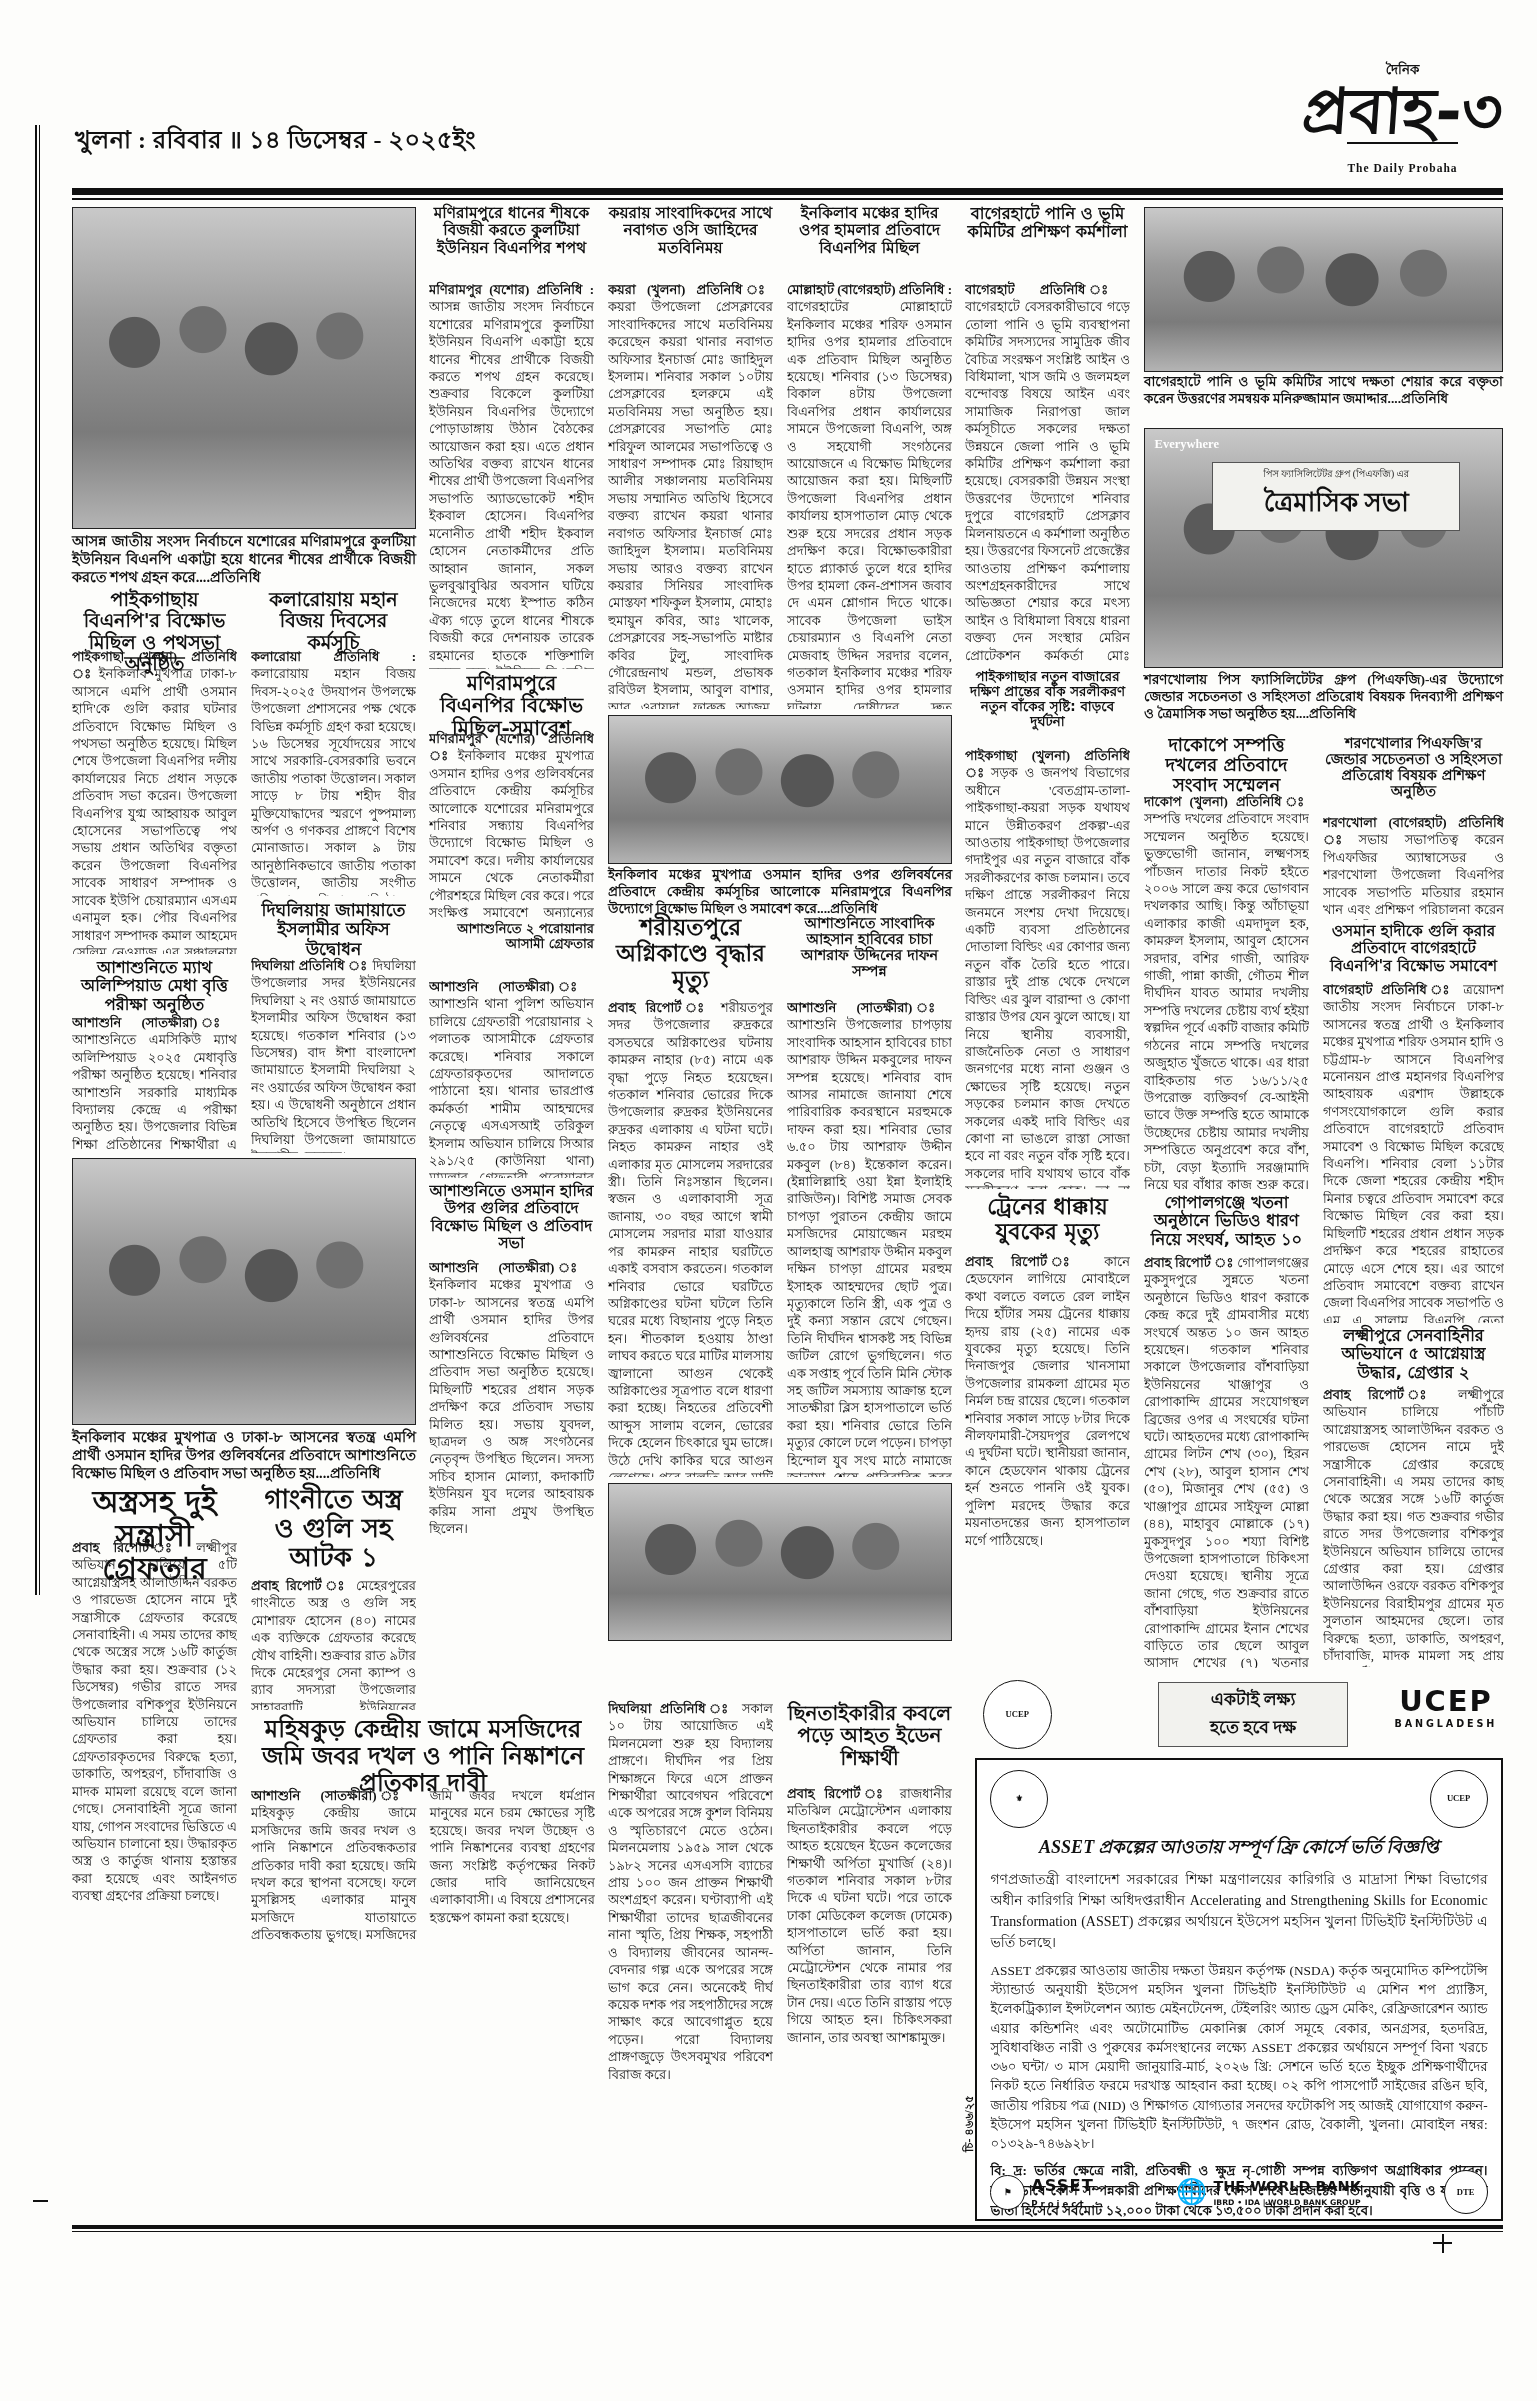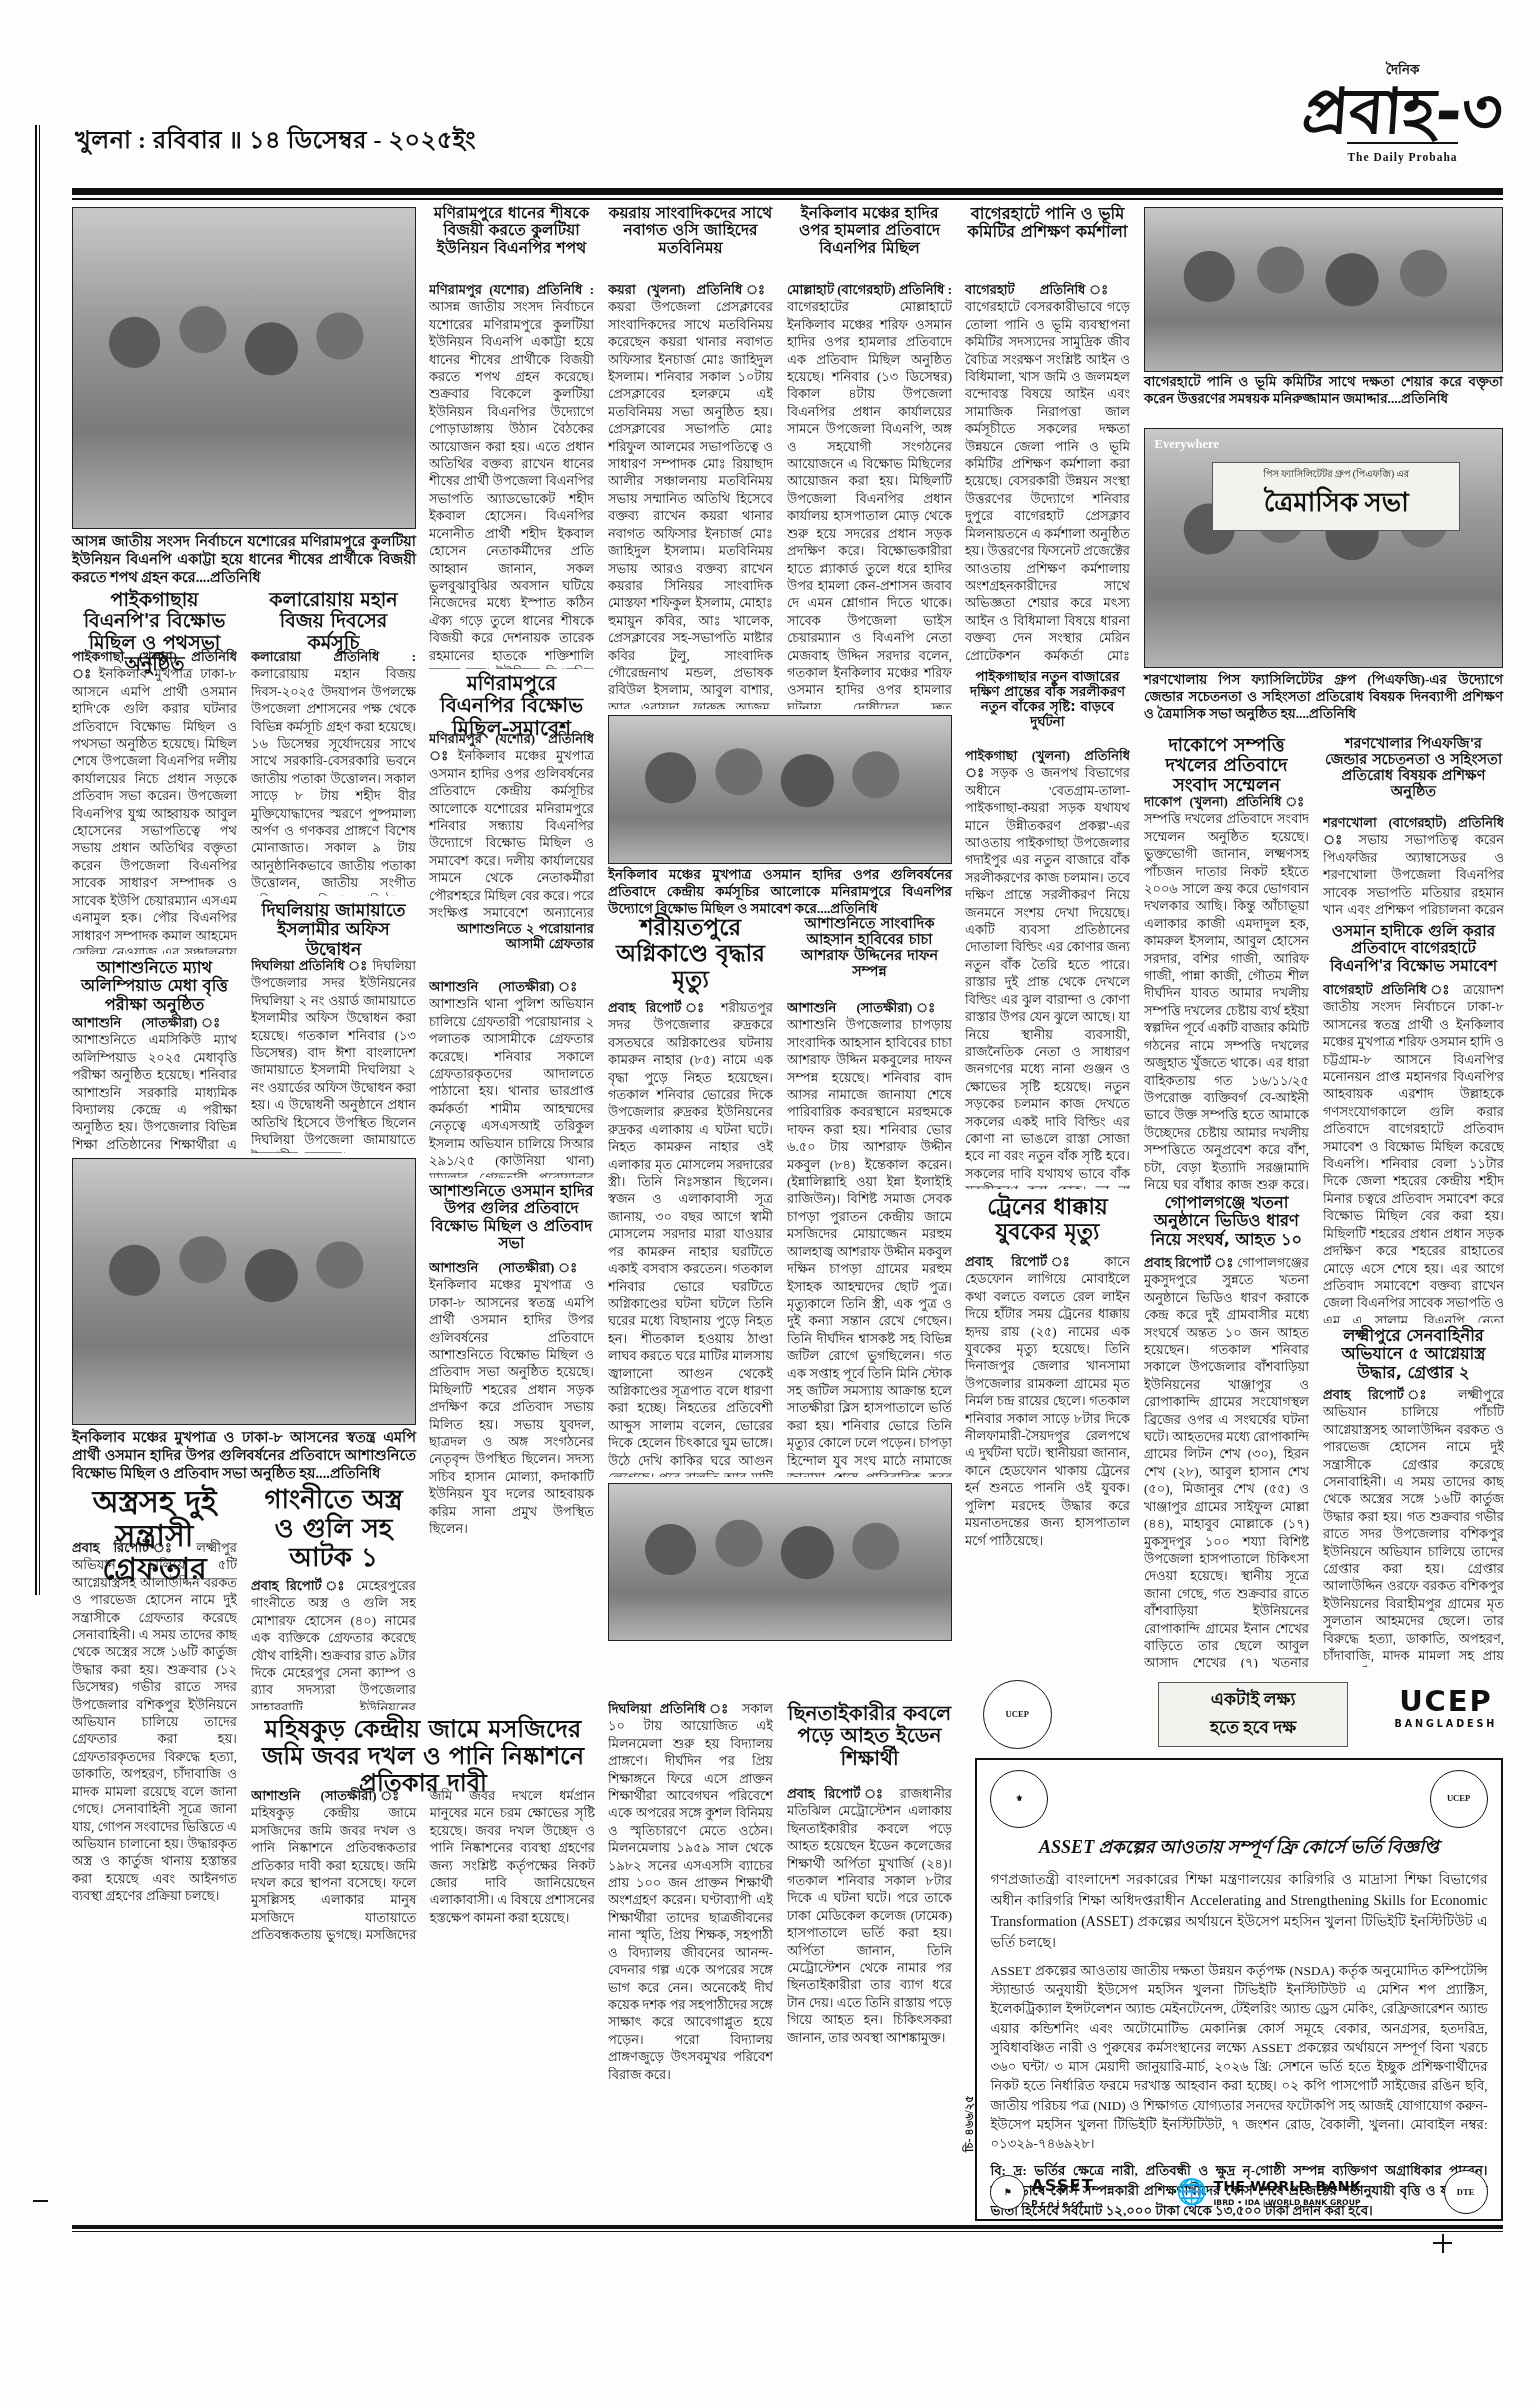--- a/index.html
+++ b/index.html
@@ -2,21 +2,21 @@
 <html><head>
 <meta charset="utf-8">
 <style>
   html,body{margin:0;padding:0;background:#e8e8e4;}
   #sheet{position:relative;width:1537px;height:2402px;background:#fdfdfb;margin:0 auto;overflow:hidden;
          font-family:"Liberation Serif", serif;color:#111;}
   .ab{position:absolute;}
   .dateline{font-size:24px;font-weight:700;letter-spacing:0.5px;}
   .brand{font-size:63px;font-weight:900;line-height:.95;font-family:"DejaVu Sans",sans-serif;transform:skewX(-4deg);}
   .brand-pre{font-size:13.4px;font-weight:700;}
-  .brand-sub{font-size:11.5px;font-weight:700;letter-spacing:1px;border-top:2.9px solid #111;display:inline-block;padding-top:7px;}
+  .brand-sub{font-size:11.5px;font-weight:700;letter-spacing:1px;border-top:2.9px solid #111;display:inline-block;padding-top:18px;}
   .rule{background:#111;}
   .photo{background:
      radial-gradient(circle at 18% 42%, #5a5a5a 0 25px, rgba(0,0,0,0) 26px),
      radial-gradient(circle at 38% 38%, #6e6e6e 0 23px, rgba(0,0,0,0) 24px),
      radial-gradient(circle at 58% 44%, #565656 0 26px, rgba(0,0,0,0) 27px),
      radial-gradient(circle at 78% 40%, #707070 0 23px, rgba(0,0,0,0) 24px),
      linear-gradient(180deg,#c9c9c9 0%,#9b9b9b 35%,#7b7b7b 70%,#b4b4b4 100%);
      border:1px solid #222;box-sizing:border-box;}
   .caption{font-size:14.4px;font-weight:700;line-height:1.25;text-align:justify;}
   .hl{font-weight:900;text-align:center;line-height:1.12;font-family:"DejaVu Sans",sans-serif;}

